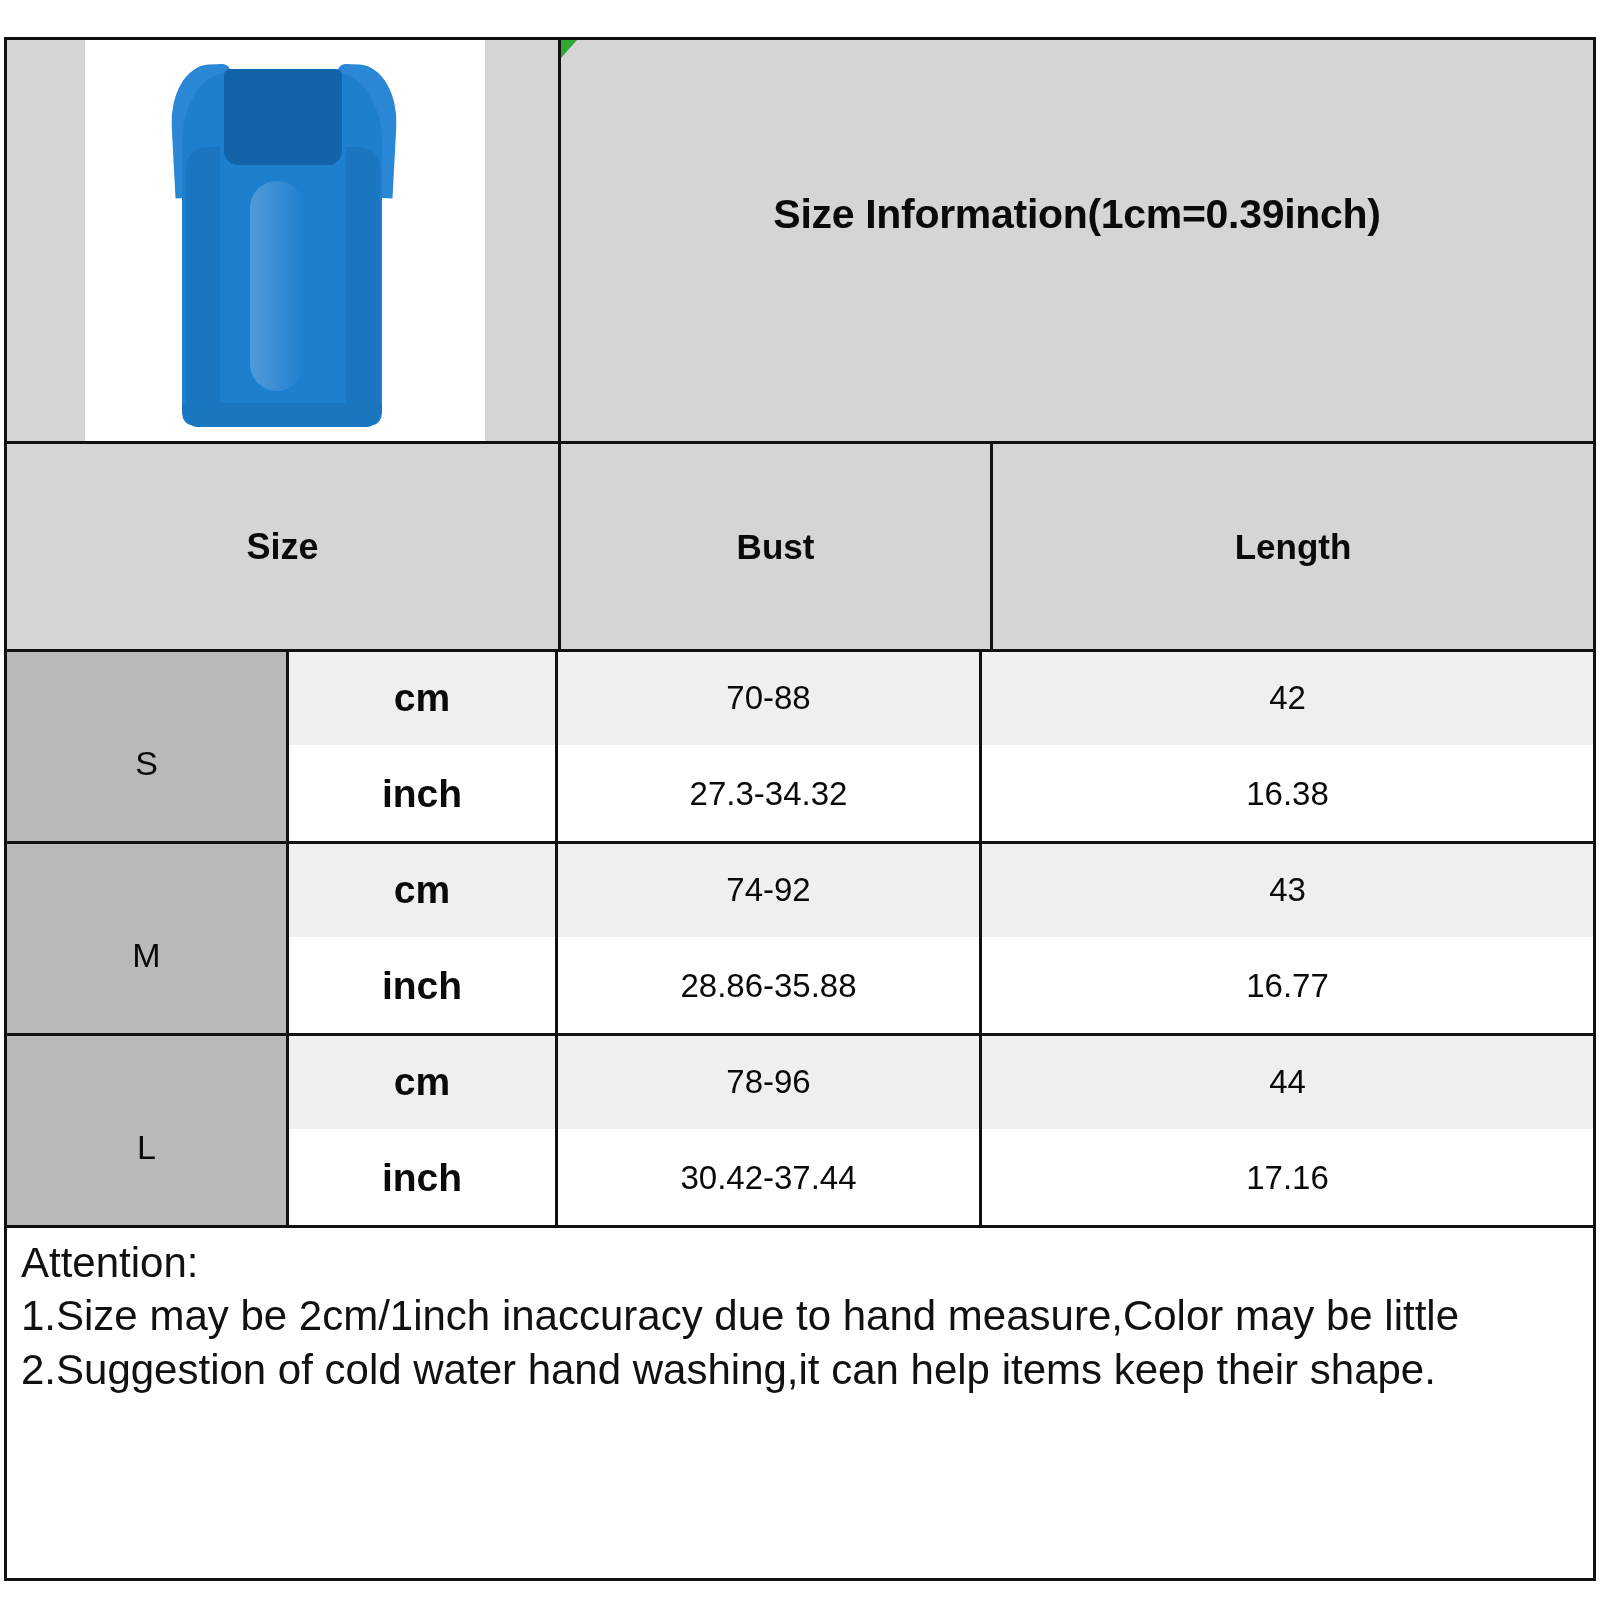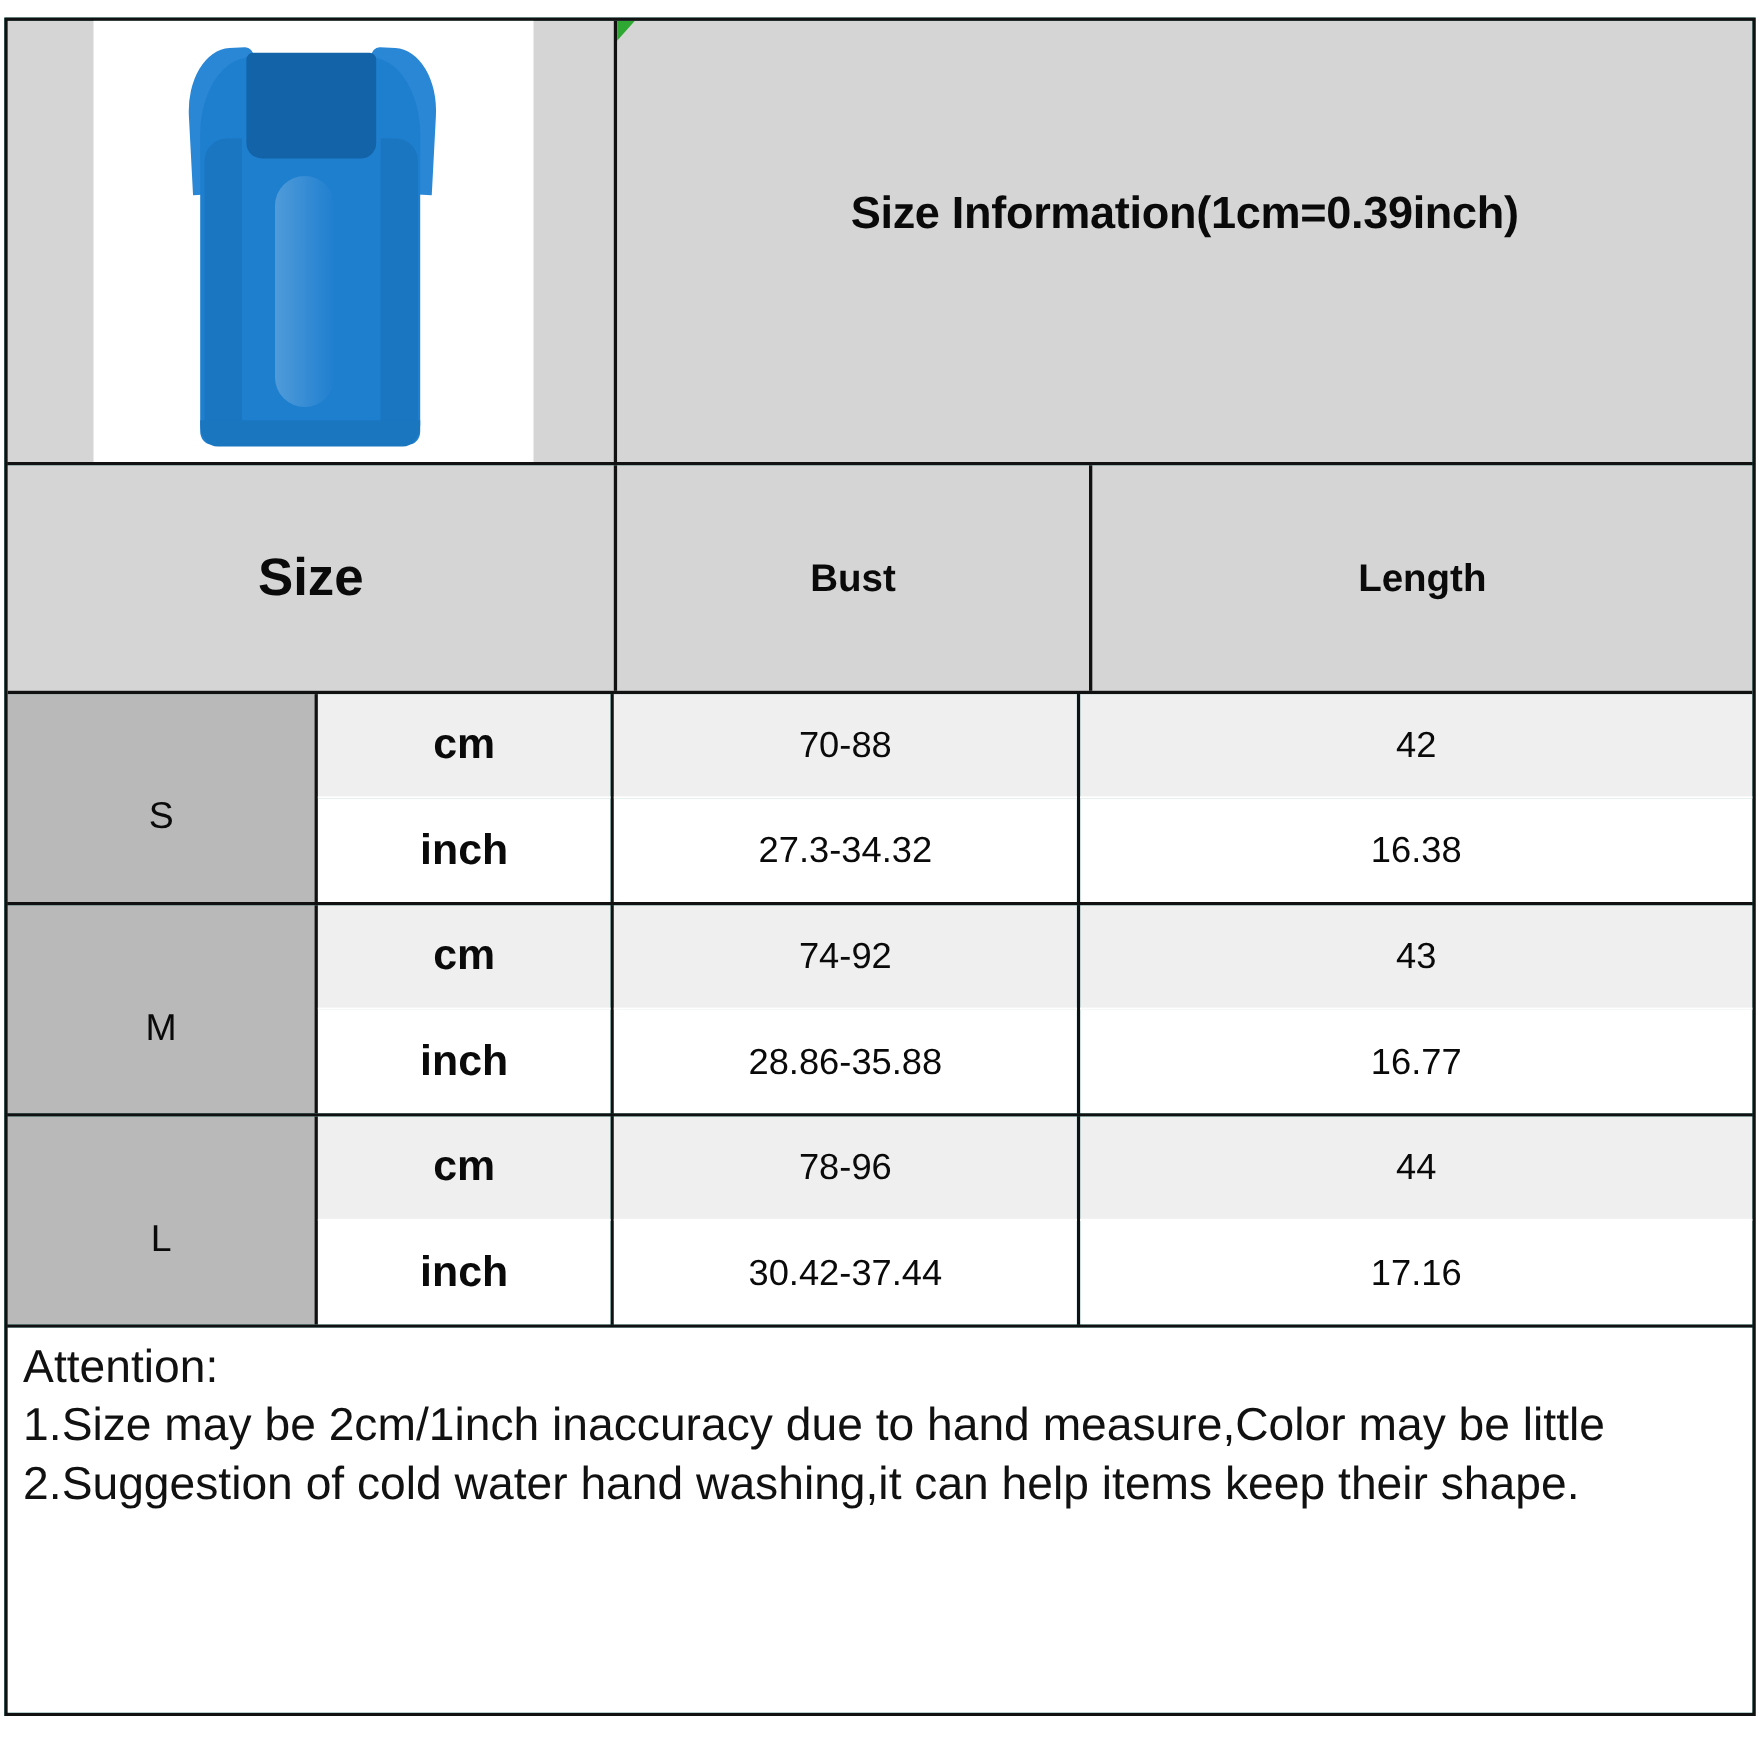--- a/index.html
+++ b/index.html
@@ -10,26 +10,26 @@
     width: 1600px;
     height: 1600px;
     background: #ffffff;
     font-family: "Liberation Sans", sans-serif;
     overflow: hidden;
   }
 
   .sheet {
     position: absolute;
     left: 4px;
-    top: 16px;
+    top: 37px;
     width: 1592px;
     height: 1544px;
     box-sizing: border-box;
     border: 3px solid #111111;
-    background: #0f766e;
+    background: #a21caf;
     display: flex;
     flex-direction: column;
   }
 
   
   .top-band {
     display: flex;
     height: 404px;
     border-bottom: 3px solid #111111;
     box-sizing: border-box;
@@ -166,21 +166,21 @@
     box-sizing: border-box;
     background: #d5d5d5;
   }
   .hdr-size {
     width: 554px;
     box-sizing: border-box;
     border-right: 3px solid #111111;
     display: flex;
     align-items: center;
     justify-content: center;
-    font-size: 48px;
+    font-size: 36px;
     font-weight: bold;
     color: #0a0a0a;
   }
   .hdr-bust {
     width: 432px;
     box-sizing: border-box;
     border-right: 3px solid #111111;
     display: flex;
     align-items: center;
     justify-content: center;

